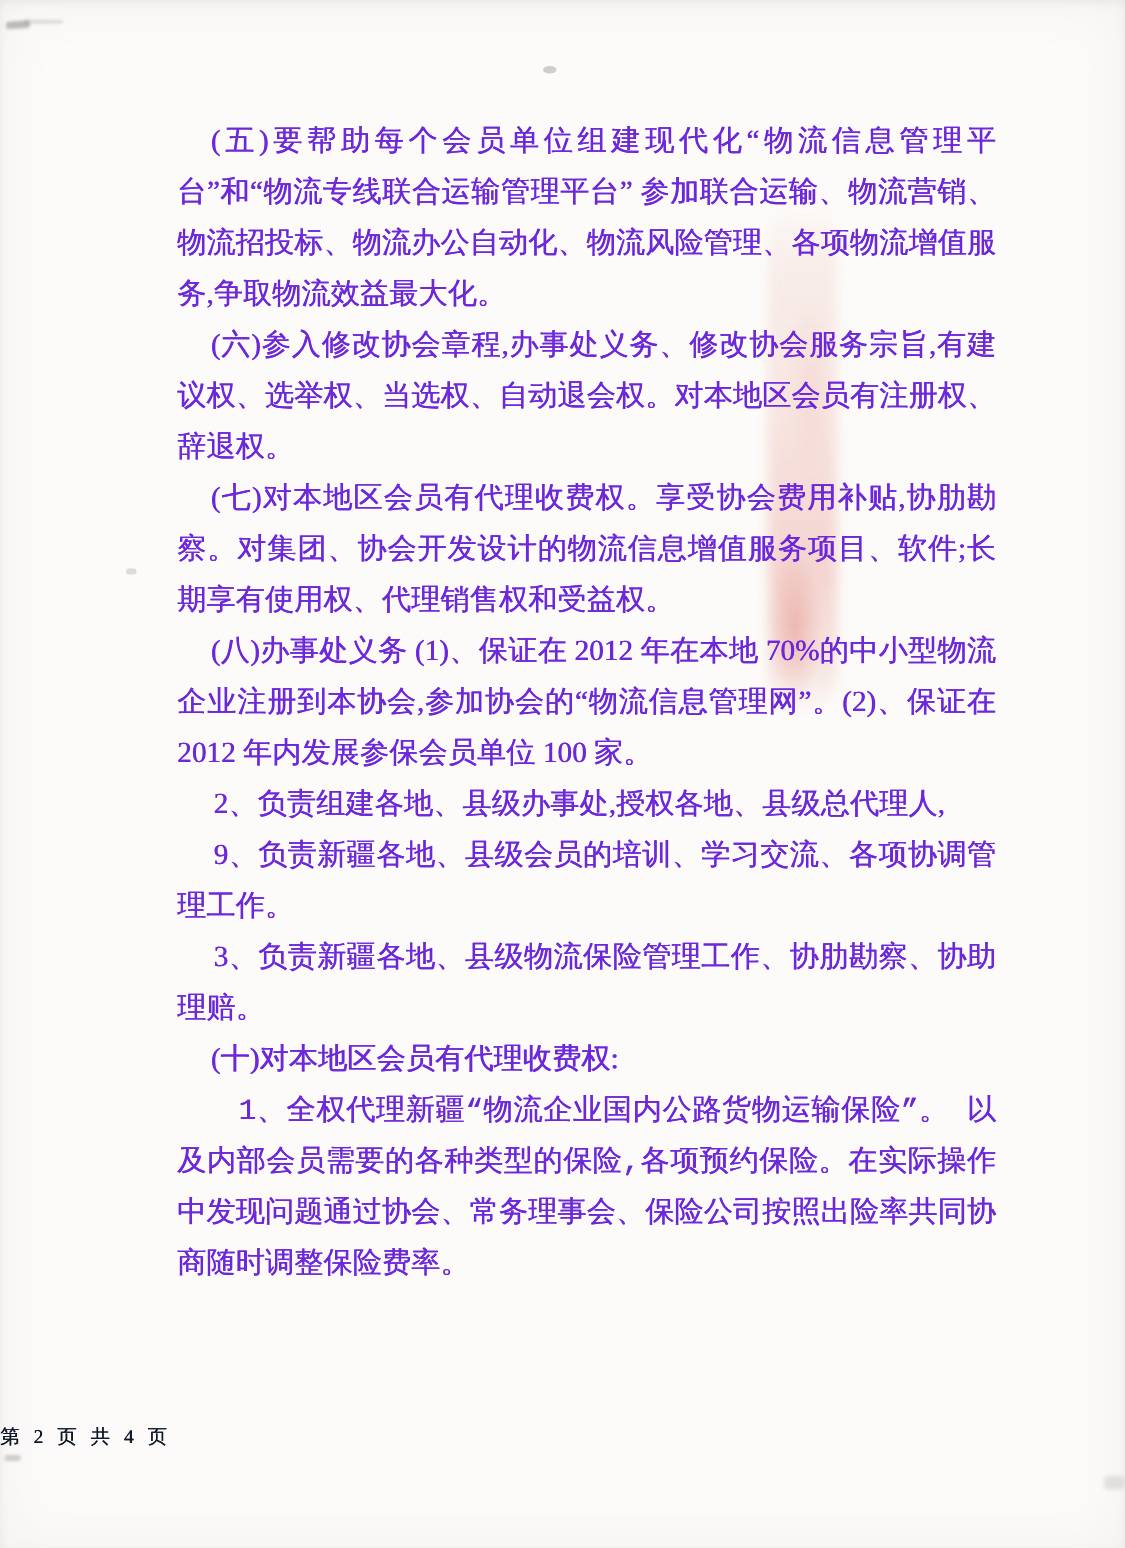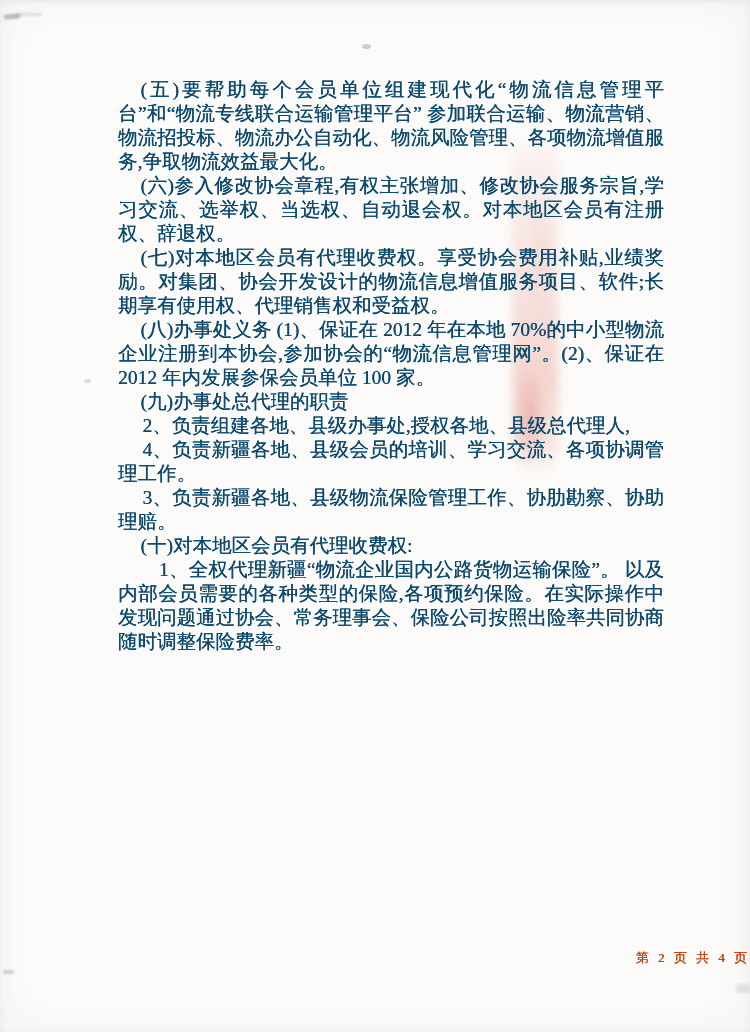--- a/index.html
+++ b/index.html
@@ -9,39 +9,39 @@
     margin:0 auto;
     background:#fcfbf9;
     overflow:hidden;
     box-shadow: inset 0 0 40px rgba(90,90,90,0.06), inset 0 2px 6px rgba(120,120,120,0.10);
     font-family:"Liberation Serif","DejaVu Serif",serif;
   }
   .doc-body {
     position:absolute;
     left:118px; top:78px;
     width:546px;
-    color:#0c4a6e;
+    color:#6d28d9;
     font-size:19.5px;
-    line-height:24px;
+    line-height:34px;
     text-align:justify;
     text-shadow:0.35px 0 0 currentColor;
   }
   .doc-body p { margin:0; padding:0; }
   .doc-body .para      { text-indent:1.15em; }
   .doc-body .item      { text-indent:1.25em; }
-  .doc-body .item-deep { text-indent:2.1em; }
+  .doc-body .item-deep { text-indent:2.1em;font-family:Liberation Mono, monospace; }
 
   .footer {
     position:absolute;
     left:0; top:949px;
     width:100%;
-    text-align:right;
+    text-align:left;
     font-size:13px;
     letter-spacing:3px;
-    color:#c2410c;
+    color:#0f172a;
     text-shadow:0.3px 0 0 currentColor;
   }
 
   
   .stain, .artifact { position:absolute; pointer-events:none; }
   .stain-streak {
     left:512px; top:132px; width:46px; height:345px;
     background:linear-gradient(180deg,
       rgba(238,186,178,0) 0%,
       rgba(238,186,178,0.22) 14%,
@@ -82,26 +82,25 @@
 
   <div class="artifact art-topleft-dash"></div>
   <div class="artifact art-topleft-streak"></div>
   <div class="artifact art-top-dot"></div>
   <div class="artifact art-mid-dash"></div>
   <div class="artifact art-left-dash"></div>
   <div class="artifact art-br-sliver"></div>
 
   <div class="doc-body">
       <p class="para">(五)要帮助每个会员单位组建现代化“物流信息管理平台”和“物流专线联合运输管理平台” 参加联合运输、物流营销、物流招投标、物流办公自动化、物流风险管理、各项物流增值服务,争取物流效益最大化。</p>
-      <p class="para">(六)参入修改协会章程,有权主张增加、修改协会服务宗旨,学习交流、选举权、当选权、自动退会权。对本地区会员有注册权、辞退权。</p>
-      <p class="para">(七)对本地区会员有代理收费权。享受协会费用补贴,业绩奖励。对集团、协会开发设计的物流信息增值服务项目、软件;长期享有使用权、代理销售权和受益权。</p>
+      <p class="para">(六)参入修改协会章程,办事处义务、修改协会服务宗旨,有建议权、选举权、当选权、自动退会权。对本地区会员有注册权、辞退权。</p>
+      <p class="para">(七)对本地区会员有代理收费权。享受协会费用补贴,协肋勘察。对集团、协会开发设计的物流信息增值服务项目、软件;长期享有使用权、代理销售权和受益权。</p>
       <p class="para">(八)办事处义务 (1)、保证在 2012 年在本地 70%的中小型物流企业注册到本协会,参加协会的“物流信息管理网”。(2)、保证在 2012 年内发展参保会员单位 100 家。</p>
-      <p class="para">(九)办事处总代理的职责</p>
       <p class="item">2、负责组建各地、县级办事处,授权各地、县级总代理人,</p>
-      <p class="item">4、负责新疆各地、县级会员的培训、学习交流、各项协调管理工作。</p>
+      <p class="item">9、负责新疆各地、县级会员的培训、学习交流、各项协调管理工作。</p>
       <p class="item">3、负责新疆各地、县级物流保险管理工作、协肋勘察、协助理赔。</p>
       <p class="para">(十)对本地区会员有代理收费权:</p>
       <p class="item-deep">1、全权代理新疆“物流企业国内公路货物运输保险”。 以及内部会员需要的各种类型的保险,各项预约保险。在实际操作中发现问题通过协会、常务理事会、保险公司按照出险率共同协商随时调整保险费率。</p>
     </div>
 
   <div class="footer">第 2 页 共 4 页</div>
 
 </div>
 
 </body></html>

